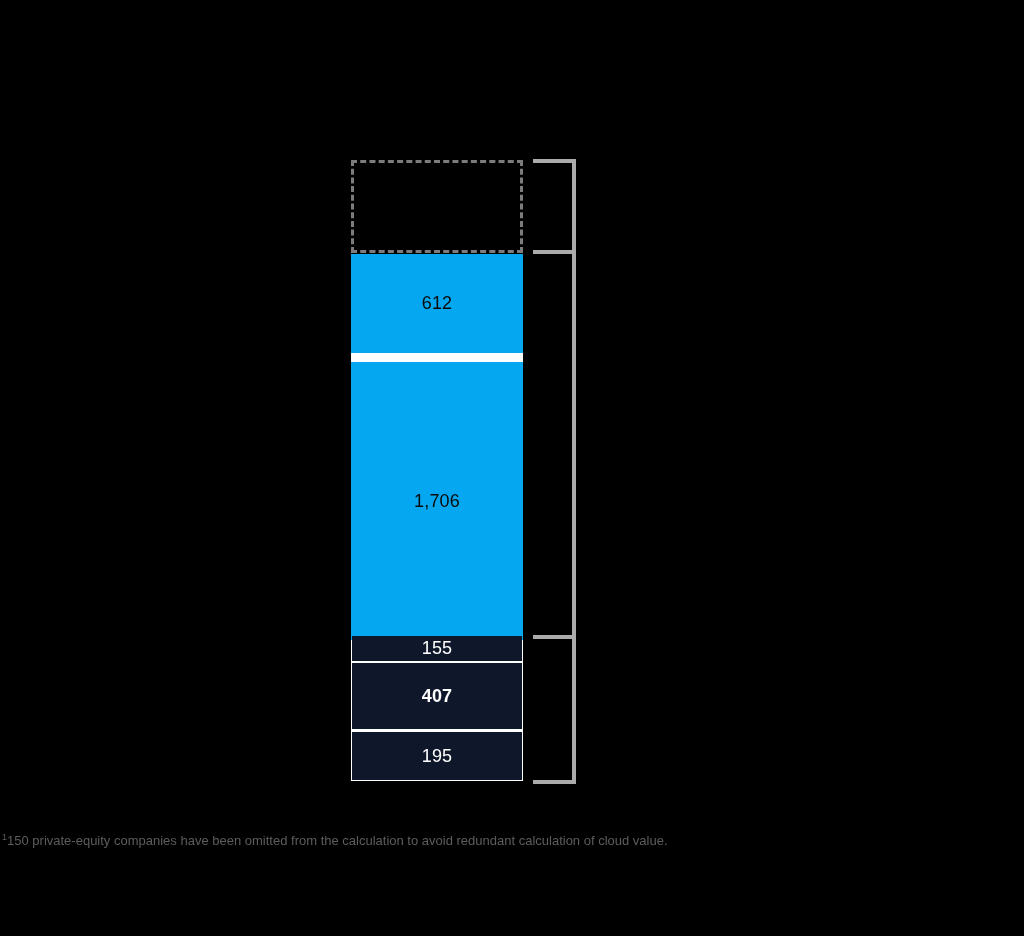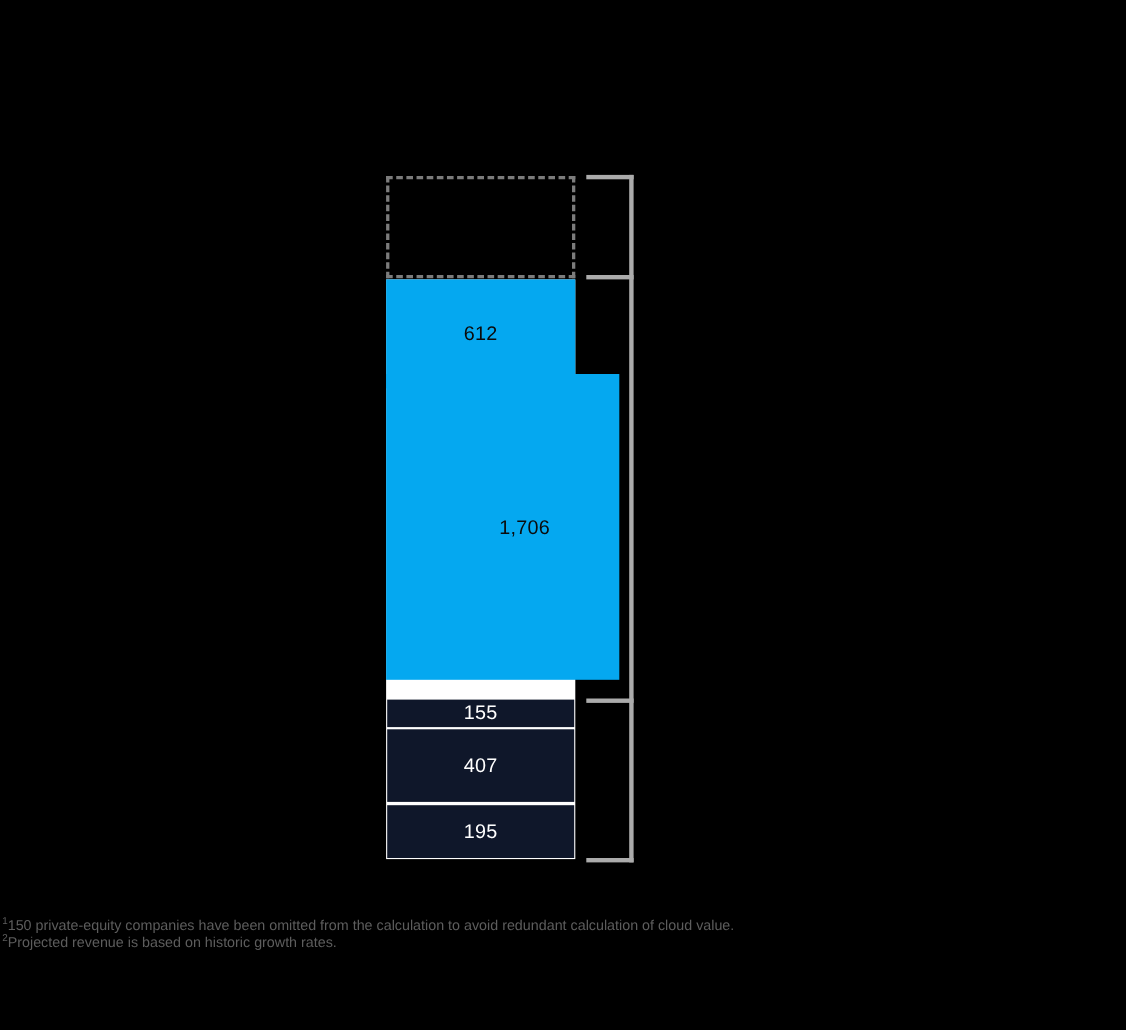--- a/index.html
+++ b/index.html
@@ -43,23 +43,23 @@
     width: 172px;
     display: flex;
     align-items: center;
     justify-content: center;
     font-size: 18px;
     letter-spacing: 0.2px;
   }
   .seg.blue { background: #05A8F0; color: #0B0B0B; }
   .seg.navy { background: #0f172a; color: #FFFFFF; left: 1px; width: 170px; }
   .seg-612  { top: 0;     height: 99px;  }
-  .seg-1706 { top: 86px; height: 278px; padding-left: 40px; }
+  .seg-1706 { top: 108px; height: 278px; }
   .seg-155  { top: 382px; height: 25px;  }
-  .seg-407  { top: 409px; height: 66px;  }
+  .seg-407  { top: 409px; height: 66px; font-weight: bold;  }
   .seg-311  { top: 478px; height: 48px;  }
 
   
   .bracket-line {
     position: absolute;
     left: 572px;
     top: 159px;
     width: 4px;
     height: 625px;
     background: #ABABAB;
@@ -117,16 +117,15 @@
   </div>
 
   <div class="bracket-line"></div>
   <div class="bracket-tick tick-top"></div>
   <div class="bracket-tick tick-mid1"></div>
   <div class="bracket-tick tick-mid2"></div>
   <div class="bracket-tick tick-bottom"></div>
 
   <div class="footnotes">
     <div class="footnote-line"><sup>1</sup><span>150 private-equity companies have been omitted from the calculation to avoid redundant calculation of cloud value.</span></div>
-    <div class="footnote-line"><sup>2</sup><span>Projected revenue is based on historic growth rates.</span></div>
   </div>
 
 </div>
 
 </body></html>

